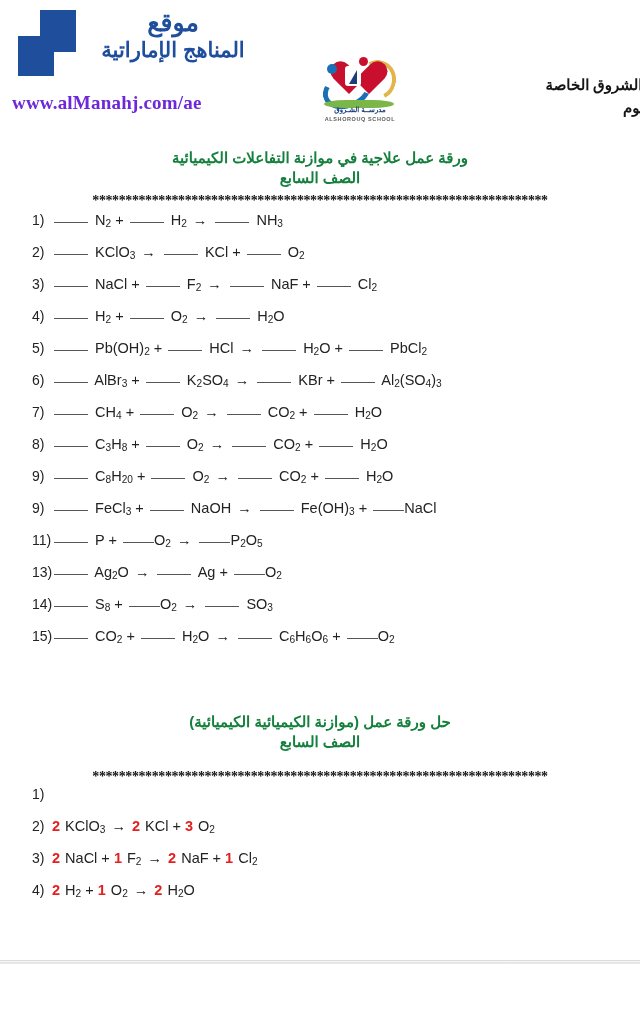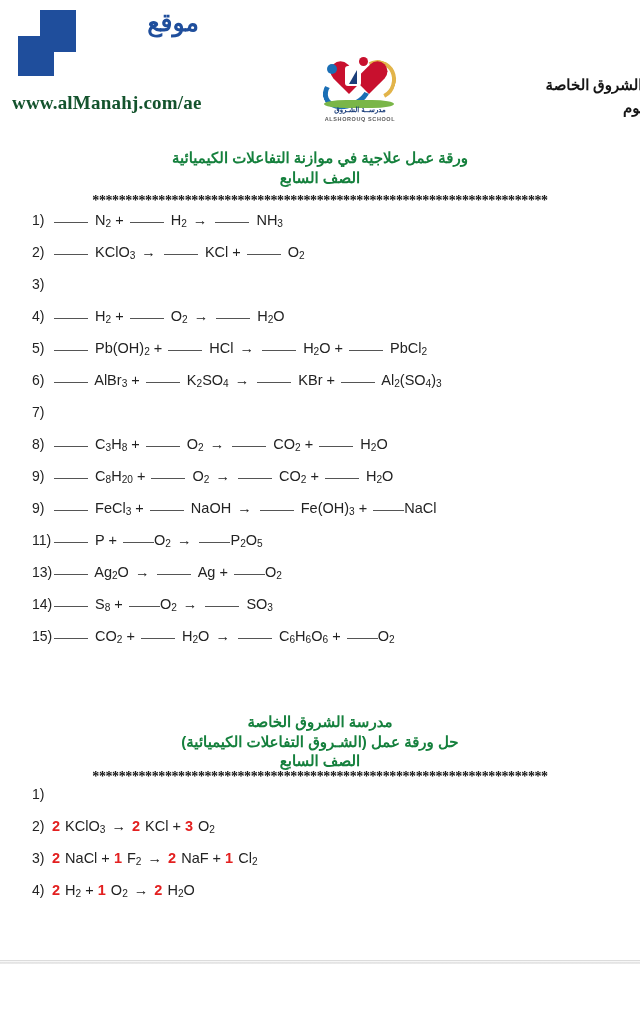--- a/index.html
+++ b/index.html
@@ -73,21 +73,21 @@
     font-weight: bold;
     line-height: 1.18;
   }
   .wm-ar .l1 { font-size: 25px; letter-spacing: .5px; }
   .wm-ar .l2 { font-size: 21px; letter-spacing: .5px; }
   .wm-url {
     position: absolute;
     left: 4px; top: 86px;
     width: 250px;
     text-align: left;
-    color: #14532d;
+    color: #6d28d9;
     font-family: "Liberation Serif", serif;
     font-weight: bold;
     font-size: 19px;
     letter-spacing: .2px;
   }
 
   
   .school-logo {
     position: absolute;
     left: 318px; top: 56px;
@@ -280,20 +280,21 @@
   <div class="header">
 
     <div class="wm">
       <div class="wm-mark">
         <div class="sq sq-a"></div>
         <div class="sq sq-b"></div>
         <div class="sq sq-c"></div>
       </div>
       <div class="wm-ar">
         <div class="l1">موقع</div>
+        <div class="l2">المناهج الإماراتية</div>
       </div>
       <div class="wm-url">www.alManahj.com/ae</div>
     </div>
 
     <div class="school-logo">
       <div class="arc-gold"></div>
       <div class="heart"></div>
       <div class="heart-inner"></div>
       <div class="sail"></div>
       <div class="swoosh"></div>
@@ -320,35 +321,37 @@
       <div class="eq-row">
         <span class="eq-num">1)</span>
         <span class="eq-body"><span class="blank"></span> N<sub>2</sub> + <span class="blank"></span> H<sub>2</sub> <span class="arrow">→</span> <span class="blank"></span> NH<sub>3</sub></span>
       </div>
       <div class="eq-row">
         <span class="eq-num">2)</span>
         <span class="eq-body"><span class="blank"></span> KClO<sub>3</sub> <span class="arrow">→</span> <span class="blank"></span> KCl + <span class="blank"></span> O<sub>2</sub></span>
       </div>
       <div class="eq-row">
         <span class="eq-num">3)</span>
+        <span class="eq-body"><span class="blank"></span> NaCl + <span class="blank"></span> F<sub>2</sub> <span class="arrow">→</span> <span class="blank"></span> NaF + <span class="blank"></span> Cl<sub>2</sub></span>
       </div>
       <div class="eq-row">
         <span class="eq-num">4)</span>
         <span class="eq-body"><span class="blank"></span> H<sub>2</sub> + <span class="blank"></span> O<sub>2</sub> <span class="arrow">→</span> <span class="blank"></span> H<sub>2</sub>O</span>
       </div>
       <div class="eq-row">
         <span class="eq-num">5)</span>
         <span class="eq-body"><span class="blank"></span> Pb(OH)<sub>2</sub> + <span class="blank"></span> HCl <span class="arrow">→</span> <span class="blank"></span> H<sub>2</sub>O + <span class="blank"></span> PbCl<sub>2</sub></span>
       </div>
       <div class="eq-row">
         <span class="eq-num">6)</span>
         <span class="eq-body"><span class="blank"></span> AlBr<sub>3</sub> + <span class="blank"></span> K<sub>2</sub>SO<sub>4</sub> <span class="arrow">→</span> <span class="blank"></span> KBr + <span class="blank"></span> Al<sub>2</sub>(SO<sub>4</sub>)<sub>3</sub></span>
       </div>
       <div class="eq-row">
         <span class="eq-num">7)</span>
+        <span class="eq-body"><span class="blank"></span> CH<sub>4</sub> + <span class="blank"></span> O<sub>2</sub> <span class="arrow">→</span> <span class="blank"></span> CO<sub>2</sub> + <span class="blank"></span> H<sub>2</sub>O</span>
       </div>
       <div class="eq-row">
         <span class="eq-num">8)</span>
         <span class="eq-body"><span class="blank"></span> C<sub>3</sub>H<sub>8</sub> + <span class="blank"></span> O<sub>2</sub> <span class="arrow">→</span> <span class="blank"></span> CO<sub>2</sub> + <span class="blank"></span> H<sub>2</sub>O</span>
       </div>
       <div class="eq-row">
         <span class="eq-num">9)</span>
         <span class="eq-body"><span class="blank"></span> C<sub>8</sub>H<sub>20</sub> + <span class="blank"></span> O<sub>2</sub> <span class="arrow">→</span> <span class="blank"></span> CO<sub>2</sub> + <span class="blank"></span> H<sub>2</sub>O</span>
       </div>
       <div class="eq-row">
@@ -367,22 +370,21 @@
         <span class="eq-num">14)</span>
         <span class="eq-body"><span class="blank"></span> S<sub>8</sub> + <span class="blank tight"></span>O<sub>2</sub> <span class="arrow">→</span> <span class="blank"></span> SO<sub>3</sub></span>
       </div>
       <div class="eq-row">
         <span class="eq-num">15)</span>
         <span class="eq-body"><span class="blank"></span> CO<sub>2</sub> + <span class="blank"></span> H<sub>2</sub>O <span class="arrow">→</span> <span class="blank"></span> C<sub>6</sub>H<sub>6</sub>O<sub>6</sub> + <span class="blank tight"></span>O<sub>2</sub></span>
       </div>
     </div>
 
   <div class="sp-title2 sec-title">
-    <span class="t">مدرسة الشروق الخاصة</span>
-    <span class="t">حل ورقة عمل (الشـروق التفاعلات الكيميائية)</span>
+    <span class="t">حل ورقة عمل (موازنة الكيميائية الكيميائية)</span>
     <span class="t">الصف السابع</span>
   </div>
   <div class="sp-stars2 stars">*********************************************************************</div>
 
   <div class="sp-ans eq-list" id="ans-list">
       <div class="eq-row ans-row">
         <span class="eq-num">1)</span>
       </div>
       <div class="eq-row ans-row">
         <span class="eq-num">2)</span>

